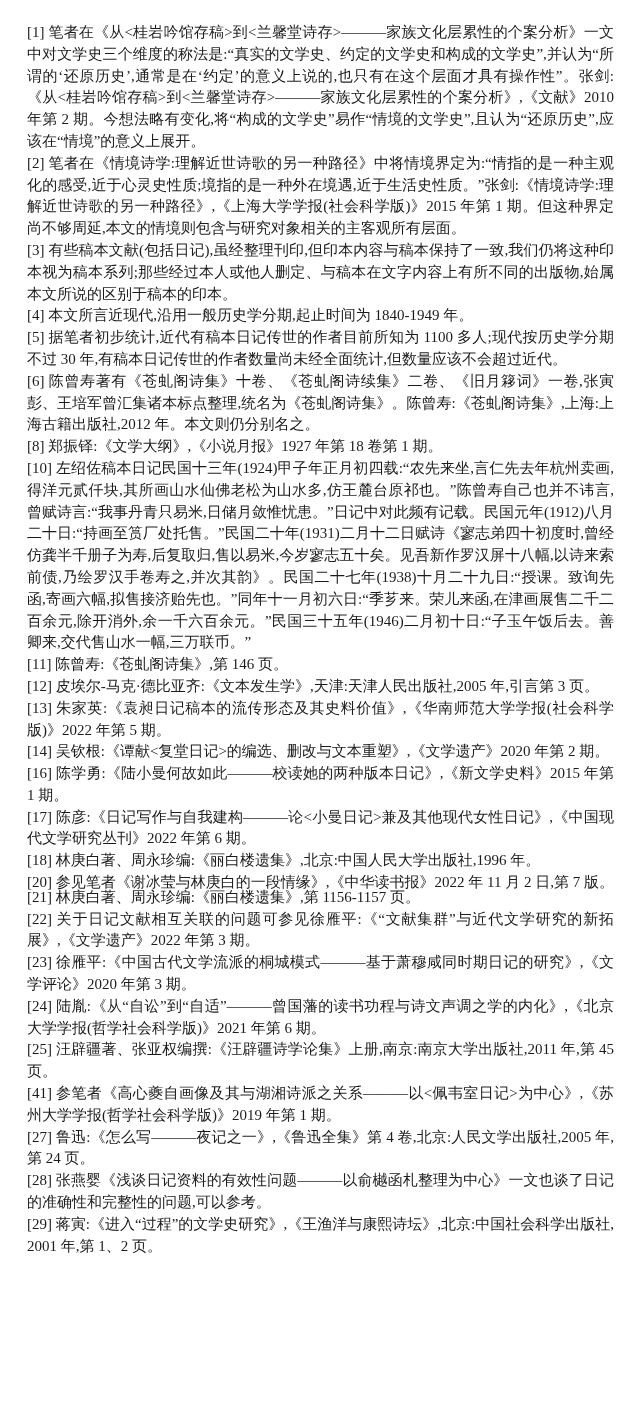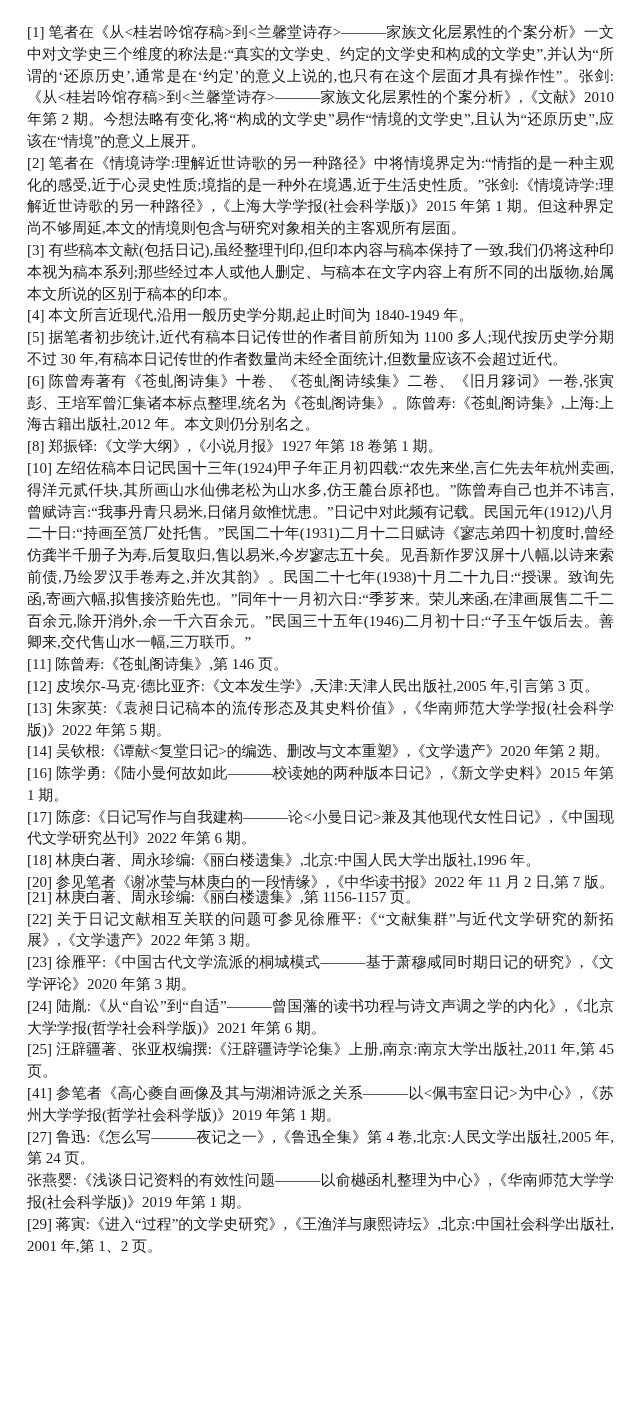--- a/index.html
+++ b/index.html
@@ -53,15 +53,15 @@
   <p class="fn"><span class="fn-marker">[17]</span> <span>陈彦:《日记写作与自我建构———论&lt;小曼日记&gt;兼及其他现代女性日记》,《中国现代文学研究丛刊》2022 年第 6 期。</span></p>
   <p class="fn"><span class="fn-marker">[18]</span> <span>林庚白著、周永珍编:《丽白楼遗集》,北京:中国人民大学出版社,1996 年。</span></p>
   <p class="fn"><span class="fn-marker">[20]</span> <span>参见笔者《谢冰莹与林庚白的一段情缘》,《中华读书报》2022 年 11 月 2 日,第 7 版。</span></p>
   <p class="fn tight"><span class="fn-marker">[21]</span> <span>林庚白著、周永珍编:《丽白楼遗集》,第 1156-1157 页。</span></p>
   <p class="fn"><span class="fn-marker">[22]</span> <span>关于日记文献相互关联的问题可参见徐雁平:《“文献集群”与近代文学研究的新拓展》,《文学遗产》2022 年第 3 期。</span></p>
   <p class="fn"><span class="fn-marker">[23]</span> <span>徐雁平:《中国古代文学流派的桐城模式———基于萧穆咸同时期日记的研究》,《文学评论》2020 年第 3 期。</span></p>
   <p class="fn"><span class="fn-marker">[24]</span> <span>陆胤:《从“自讼”到“自适”———曾国藩的读书功程与诗文声调之学的内化》,《北京大学学报(哲学社会科学版)》2021 年第 6 期。</span></p>
   <p class="fn"><span class="fn-marker">[25]</span> <span>汪辟疆著、张亚权编撰:《汪辟疆诗学论集》上册,南京:南京大学出版社,2011 年,第 45 页。</span></p>
   <p class="fn"><span class="fn-marker">[41]</span> <span>参笔者《高心夔自画像及其与湖湘诗派之关系———以&lt;佩韦室日记&gt;为中心》,《苏州大学学报(哲学社会科学版)》2019 年第 1 期。</span></p>
   <p class="fn"><span class="fn-marker">[27]</span> <span>鲁迅:《怎么写———夜记之一》,《鲁迅全集》第 4 卷,北京:人民文学出版社,2005 年,第 24 页。</span></p>
-  <p class="fn"><span class="fn-marker"></span> <span>张燕婴:《浅谈日记资料的有效性问题———以俞樾函札整理为中心》,《华南师范大学学报(社会科学版)》2019 年第 1 期。</span></p>
+  <p class="fn"><span class="fn-marker">[28]</span> <span>张燕婴《浅谈日记资料的有效性问题———以俞樾函札整理为中心》一文也谈了日记的准确性和完整性的问题,可以参考。</span></p>
   <p class="fn"><span class="fn-marker">[29]</span> <span>蒋寅:《进入“过程”的文学史研究》,《王渔洋与康熙诗坛》,北京:中国社会科学出版社,2001 年,第 1、2 页。</span></p>
 </main>
 
 </body></html>

